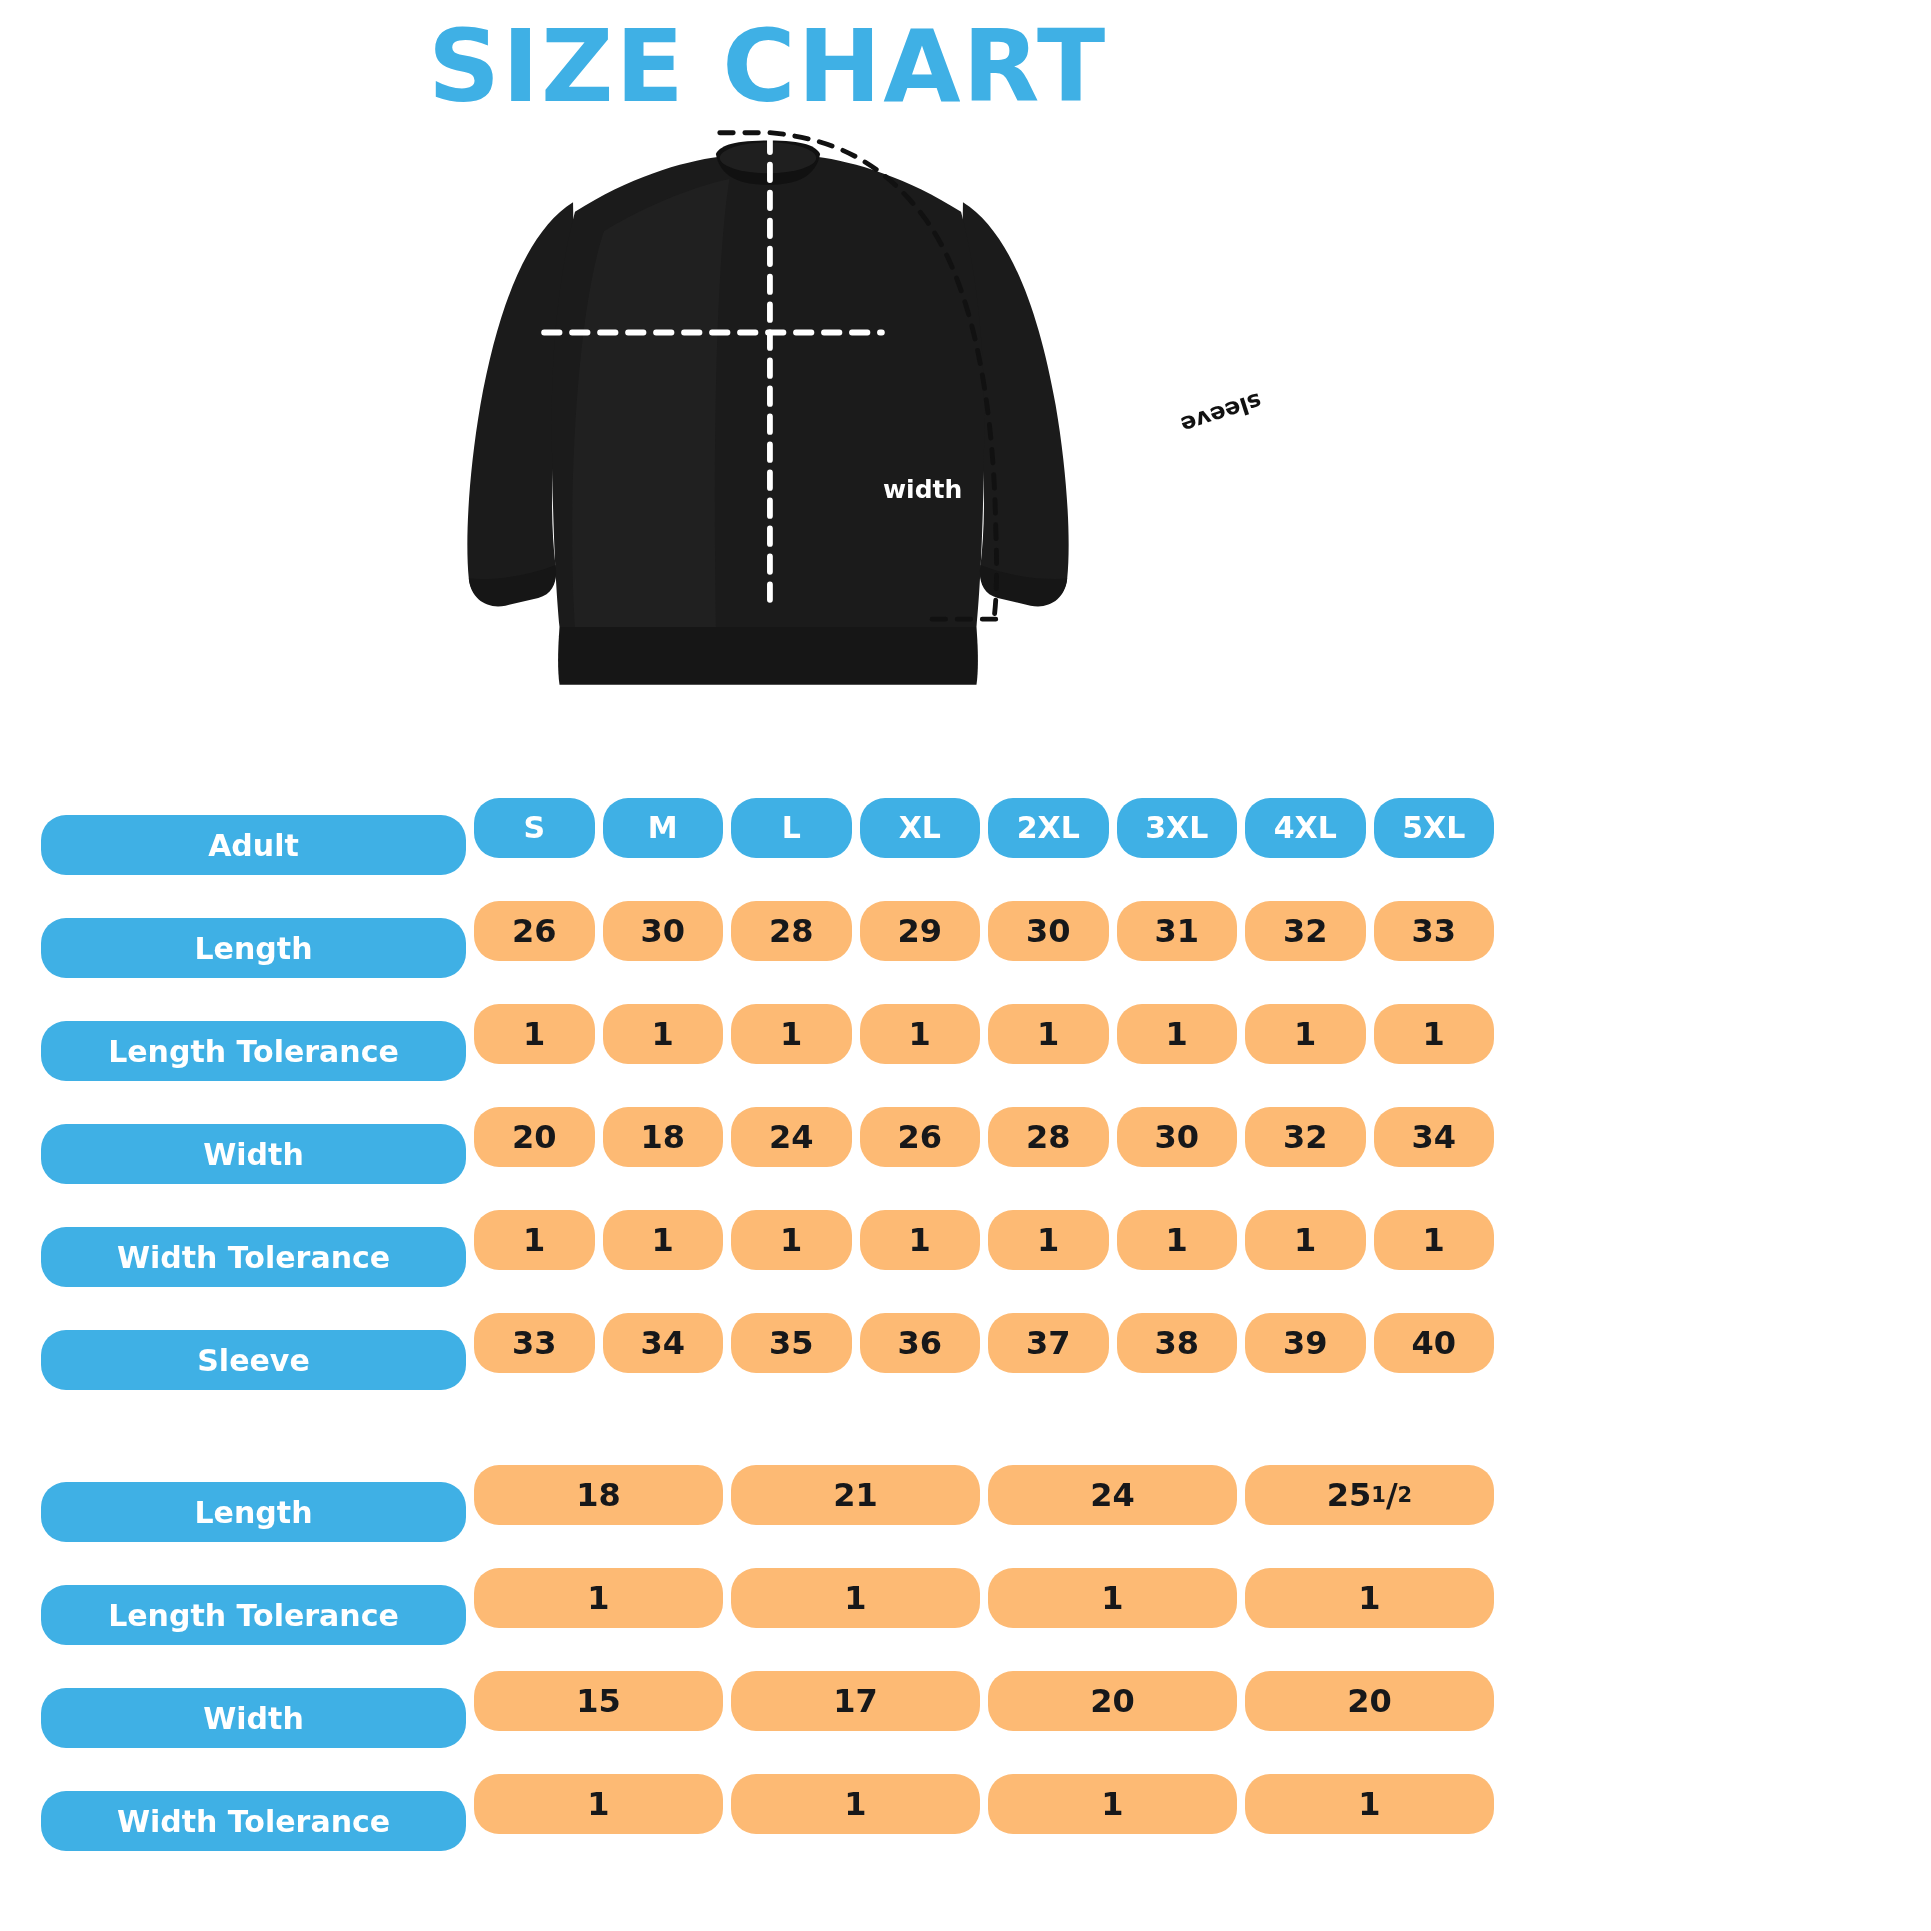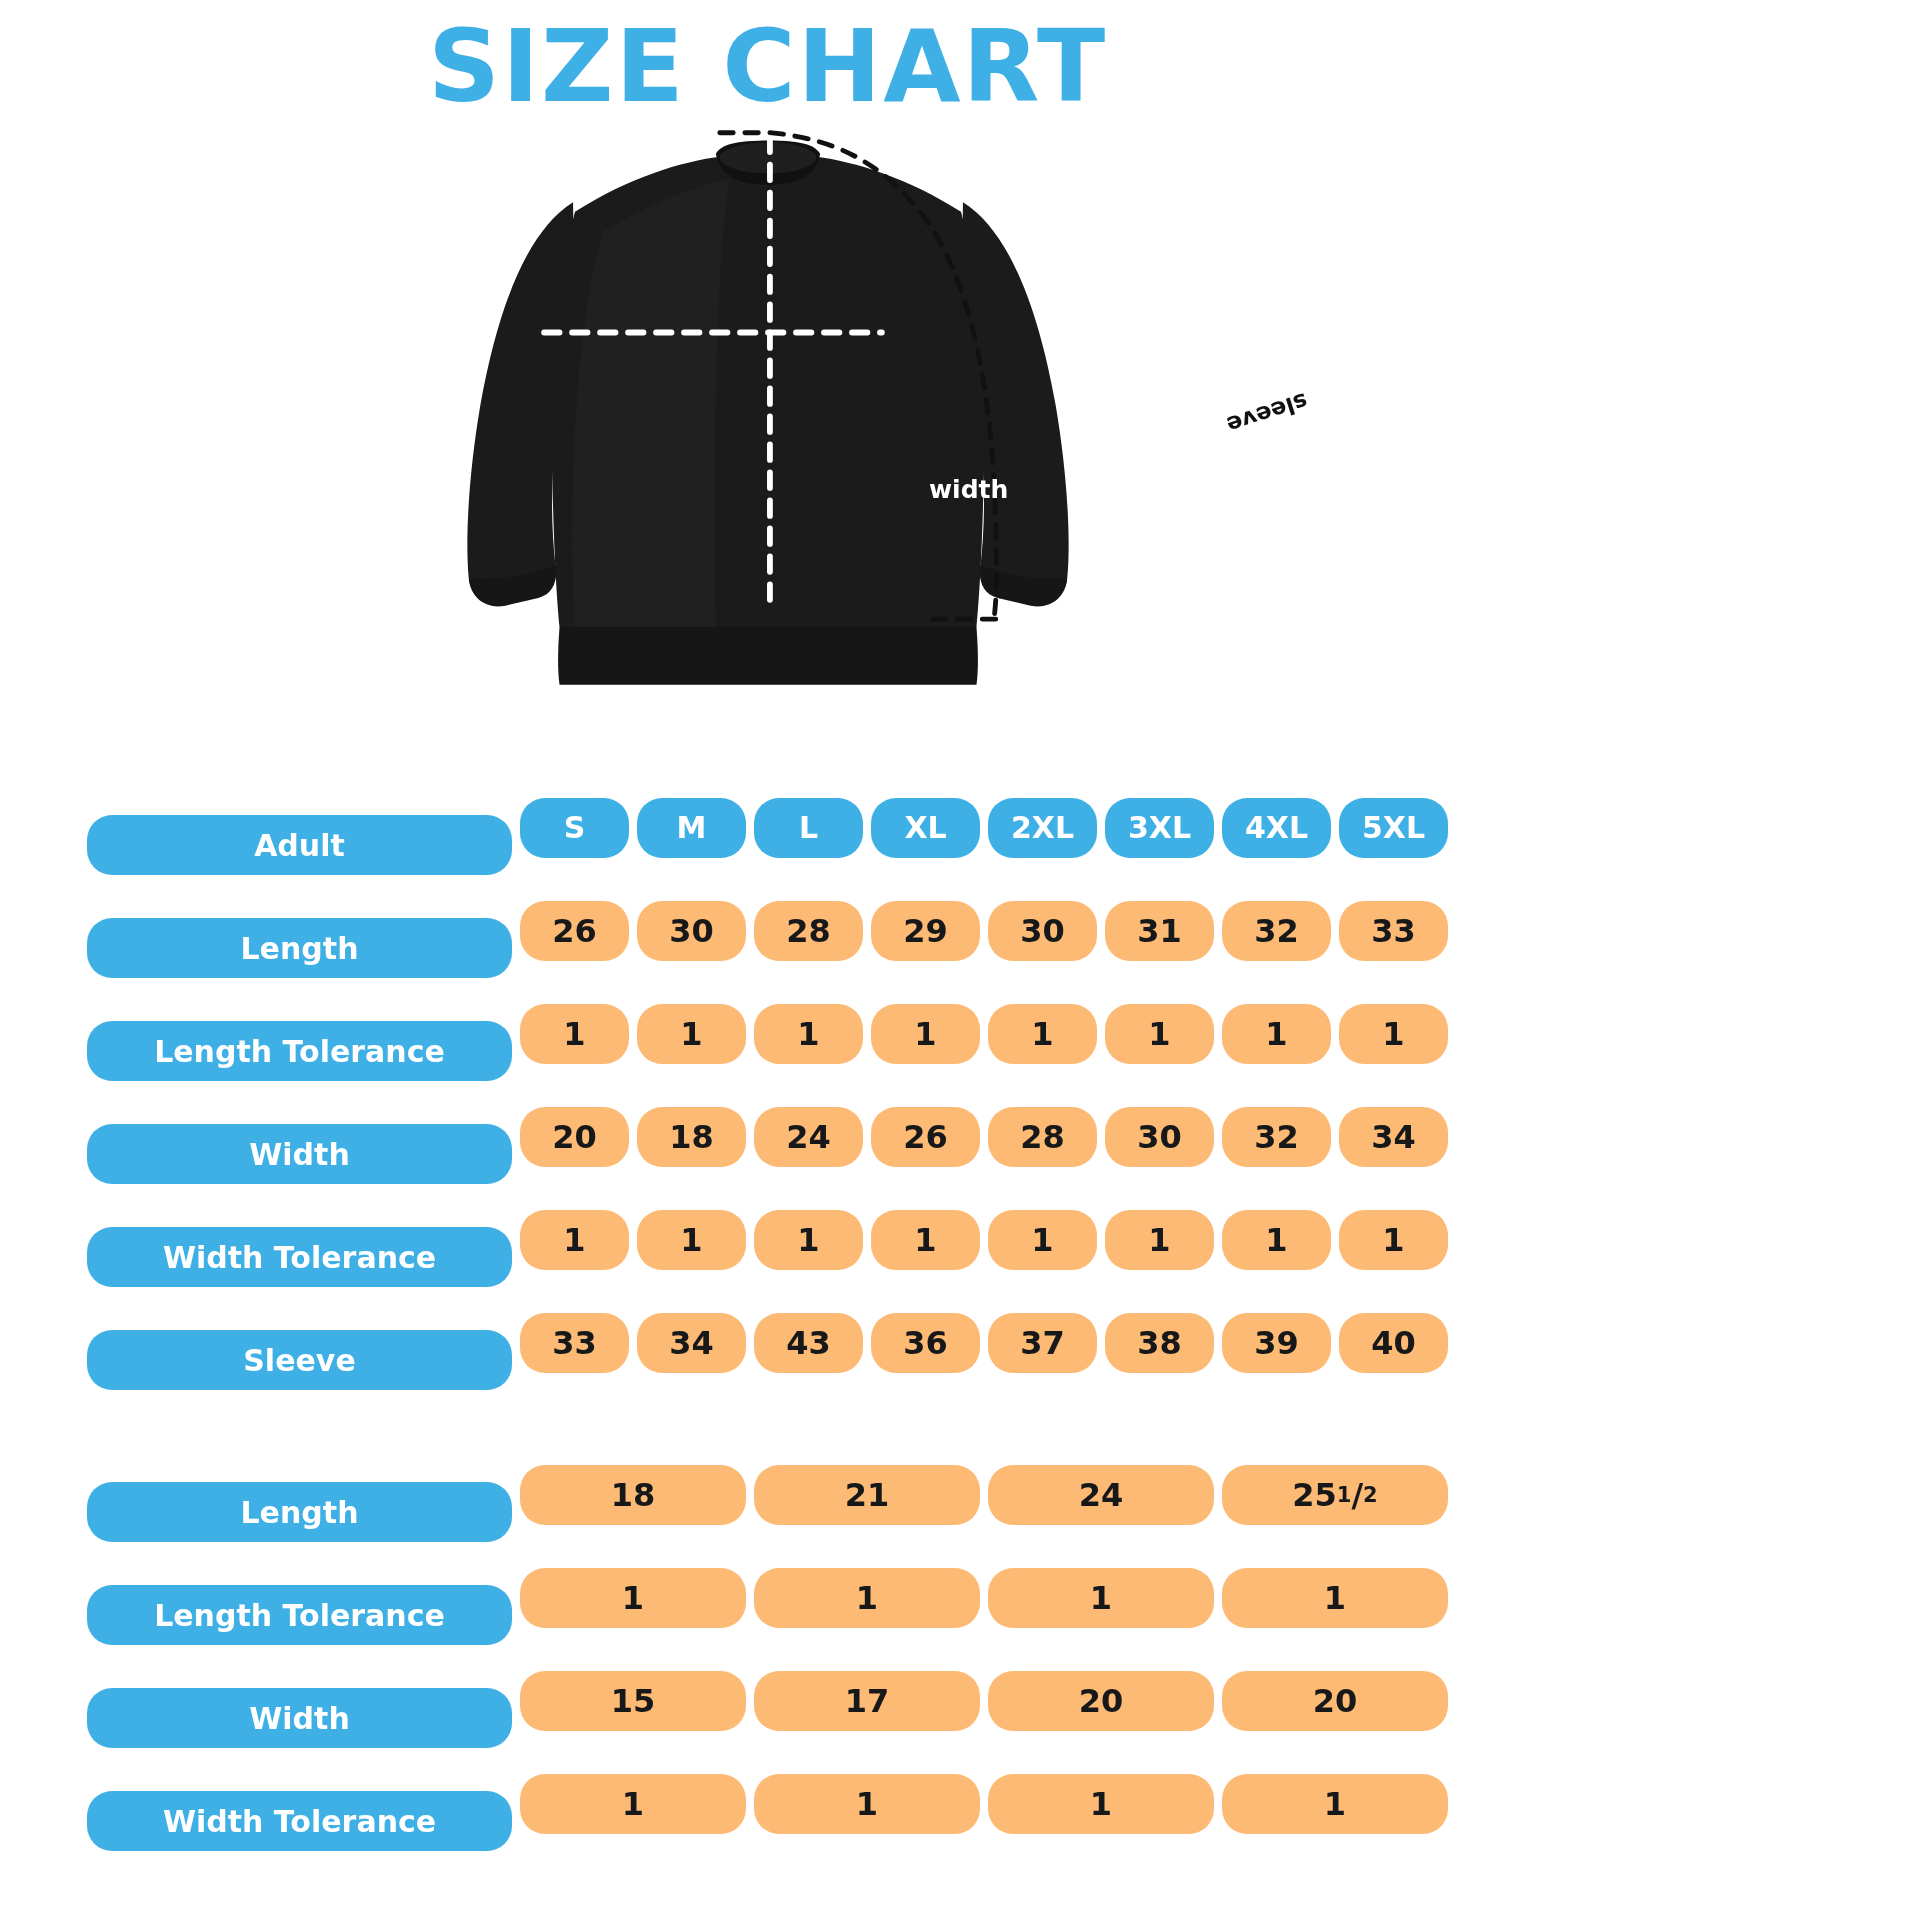--- a/index.html
+++ b/index.html
@@ -14,21 +14,21 @@
     color: #1a1a1a;
     position: relative;
     overflow: hidden;
   }
 
   .page {
     width: 1535px;
     height: 1931px;
     position: relative;
     box-sizing: border-box;
-    padding: 0 79px;
+    padding: 0 33px;
   }
 
   
   .title {
     text-align: center;
     font-size: 100px;
     line-height: 1.0;
     font-weight: 800;
     letter-spacing: 1.9px;
     color: #3fb0e5;
@@ -327,21 +327,21 @@
       <td class="col-label">
             <div class="cell cell-rowhead">Sleeve</div>
           </td>
       <td>
             <div class="cell cell-val">33</div>
           </td>
       <td>
             <div class="cell cell-val">34</div>
           </td>
       <td>
-            <div class="cell cell-val">43</div>
+            <div class="cell cell-val">35</div>
           </td>
       <td>
             <div class="cell cell-val">36</div>
           </td>
       <td>
             <div class="cell cell-val">37</div>
           </td>
       <td>
             <div class="cell cell-val">38</div>
           </td>

